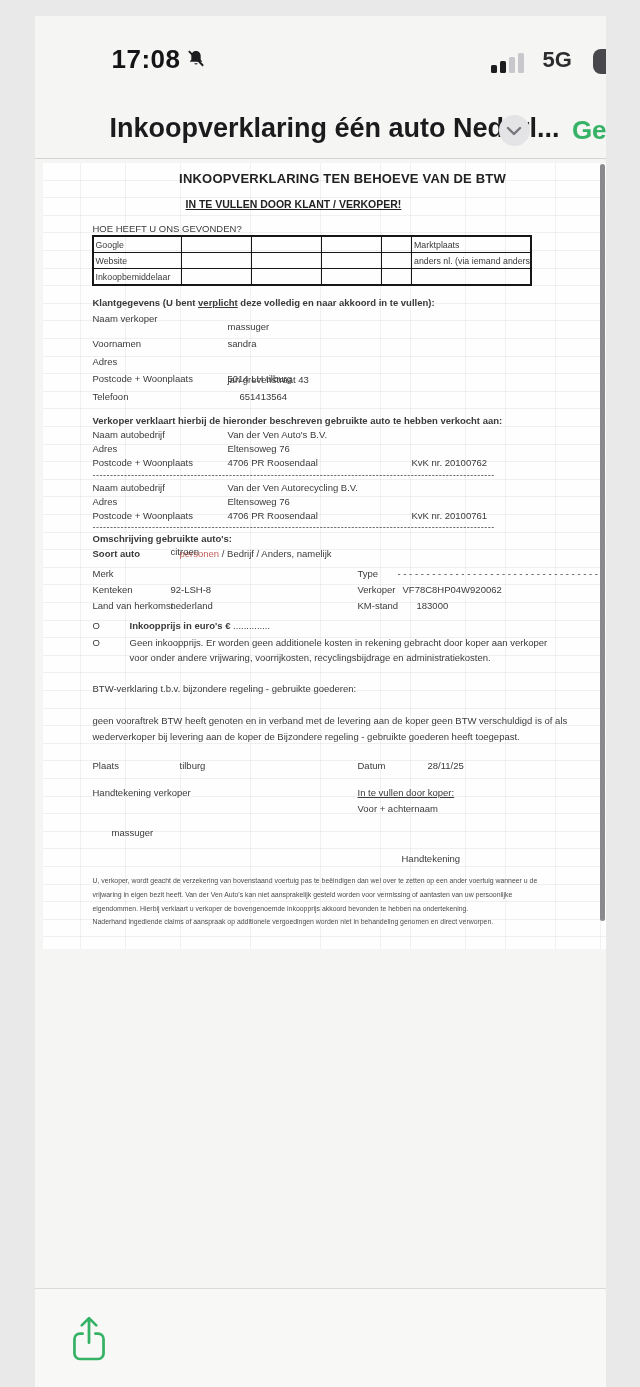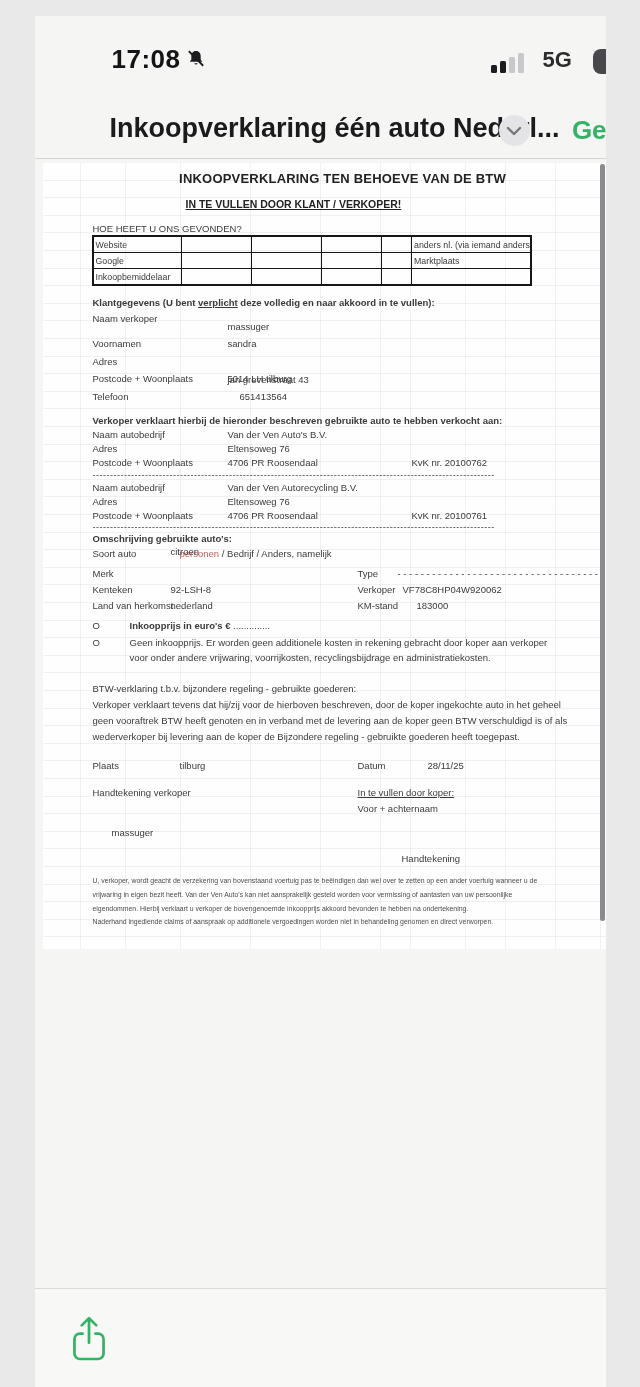--- a/index.html
+++ b/index.html
@@ -113,34 +113,34 @@
       <colgroup>
           <col style="width:89px">
           <col style="width:70px">
           <col style="width:70px">
           <col style="width:60px">
           <col style="width:30px">
           <col style="width:55px">
         </colgroup>
       <tbody>
           <tr>
+        <td><span class="ov">Google</span></td>
+        <td></td>
+            <td></td>
+            <td></td>
+            <td></td>
+        <td><span class="ov">Marktplaats</span></td>
+      </tr>
+      <tr>
         <td><span class="ov">Website</span></td>
         <td></td>
             <td></td>
             <td></td>
             <td></td>
         <td><span class="ov">anders nl. (via iemand anders</span></td>
-      </tr>
-      <tr>
-        <td><span class="ov">Google</span></td>
-        <td></td>
-            <td></td>
-            <td></td>
-            <td></td>
-        <td><span class="ov">Marktplaats</span></td>
       </tr>
       <tr>
         <td><span class="ov">Inkoopbemiddelaar</span></td>
         <td></td>
             <td></td>
             <td></td>
             <td></td>
             <td></td>
       </tr>
     </tbody>
@@ -175,21 +175,21 @@
     <div class="t" style="left:185px;top:320px;">Van der Ven Autorecycling B.V.</div>
     <div class="t" style="left:50px;top:334px;">Adres</div>
     <div class="t" style="left:185px;top:334px;">Eltensoweg 76</div>
     <div class="t" style="left:50px;top:348px;">Postcode + Woonplaats</div>
     <div class="t" style="left:185px;top:348px;">4706 PR Roosendaal</div>
     <div class="t" style="left:369px;top:348px;">KvK nr. 20100761</div>
 
     <div class="t sep-dash" style="left:50px;top:360px;">-------------------------------------------------------------------------------------------------------------------</div>
 
     <div class="t b" style="left:50px;top:371px;">Omschrijving gebruikte auto's:</div>
-    <div class="t" style="left:50px;top:386px;">Soort auto</div>
+    <div class="t" style="left:50px;top:386px;font-weight:bold;">Soort auto</div>
     <div class="t" style="left:137px;top:386px;"><span class="red">personen</span><span> / Bedrijf / Anders, namelijk</span></div>
 
     <div class="t" style="left:50px;top:406px;">Merk</div>
     <div class="t" style="left:128px;top:384px;">citroen</div>
     <div class="t" style="left:50px;top:422px;">Kenteken</div>
     <div class="t" style="left:128px;top:422px;">92-LSH-8</div>
     <div class="t" style="left:50px;top:438px;">Land van herkomst</div>
     <div class="t" style="left:128px;top:438px;">nederland</div>
 
     <div class="t" style="left:315px;top:406px;">Type</div>
@@ -199,21 +199,20 @@
     <div class="t" style="left:315px;top:438px;">KM-stand</div>
     <div class="t" style="left:374px;top:438px;">183000</div>
 
     <div class="t" style="left:50px;top:458px;">O</div>
     <div class="t" style="left:87px;top:458px;"><span class="b">Inkoopprijs in euro's €</span><span> ..............</span></div>
     <div class="t" style="left:50px;top:475px;">O</div>
     <div class="t" style="left:87px;top:475px;">Geen inkoopprijs. Er worden geen additionele kosten in rekening gebracht door koper aan verkoper</div>
     <div class="t" style="left:87px;top:490px;">voor onder andere vrijwaring, voorrijkosten, recyclingsbijdrage en administratiekosten.</div>
 
     <div class="t" style="left:50px;top:521px;">BTW-verklaring t.b.v. bijzondere regeling - gebruikte goederen:</div>
-    <div class="t" style="left:50px;top:537px;">Verkoper verklaart tevens dat hij/zij voor de hierboven beschreven, door de koper ingekochte auto in het geheel</div>
     <div class="t" style="left:50px;top:553px;">geen vooraftrek BTW heeft genoten en in verband met de levering aan de koper geen BTW verschuldigd is of als</div>
     <div class="t" style="left:50px;top:569px;">wederverkoper bij levering aan de koper de Bijzondere regeling - gebruikte goederen heeft toegepast.</div>
 
     <div class="t" style="left:50px;top:598px;">Plaats</div>
     <div class="t" style="left:137px;top:598px;">tilburg</div>
     <div class="t" style="left:315px;top:598px;">Datum</div>
     <div class="t" style="left:385px;top:598px;">28/11/25</div>
 
     <div class="t" style="left:50px;top:625px;">Handtekening verkoper</div>
     <div class="t u" style="left:315px;top:625px;">In te vullen door koper:</div>

